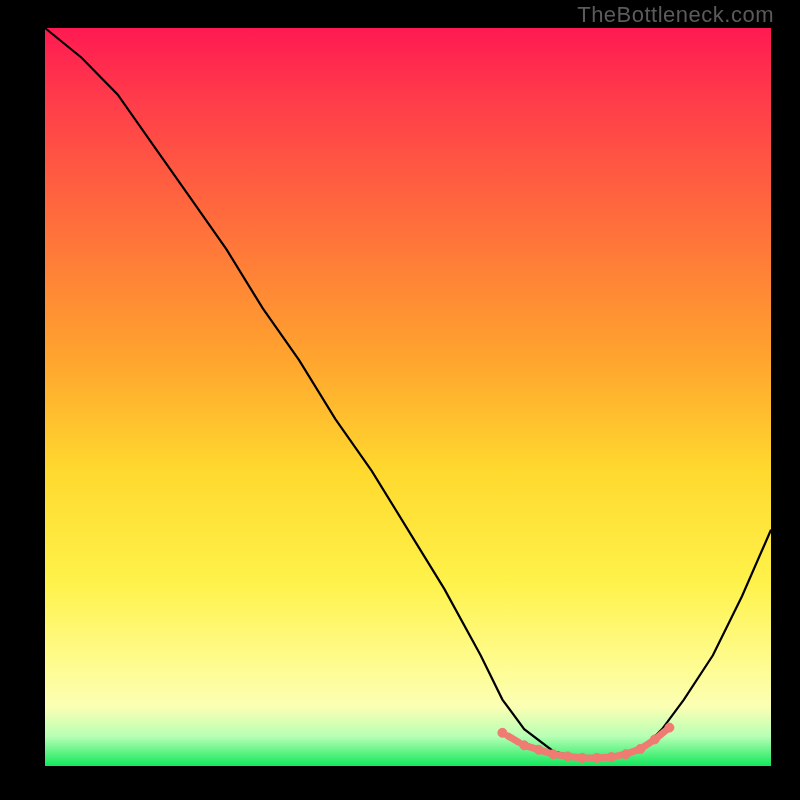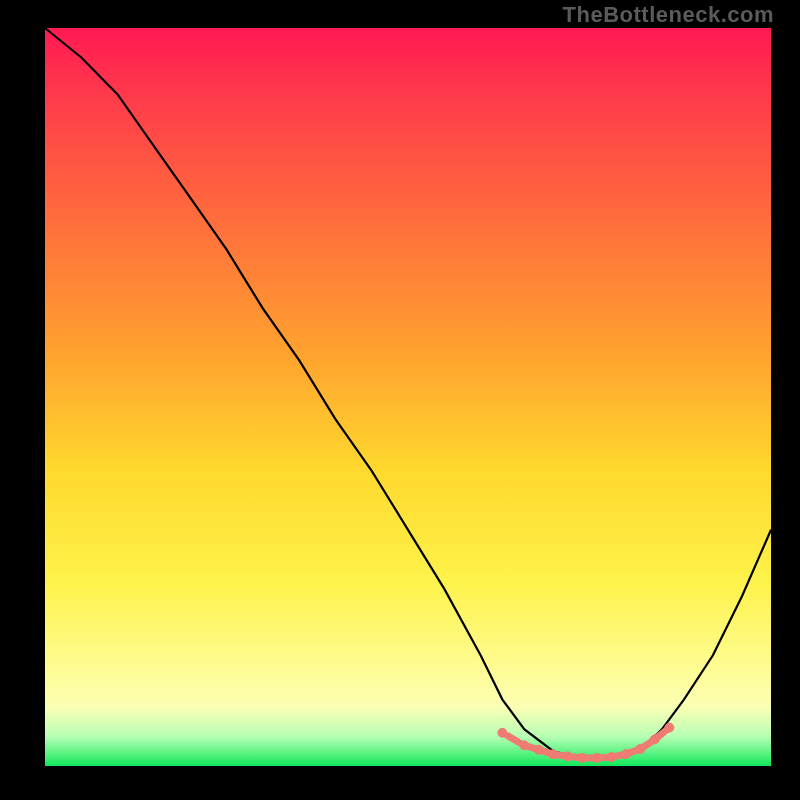--- a/index.html
+++ b/index.html
@@ -16,21 +16,21 @@
     width: 800px;
     height: 800px;
     background: #000;
   }
   .watermark {
     position: absolute;
     top: 2px;
     right: 26px;
     color: #5b5b5b;
     font-size: 22px;
-    font-weight: 700;
+    font-weight: 400;
     letter-spacing: 0.5px;
     user-select: none;
   }
   .plot-area {
     position: absolute;
     left: 45px;
     top: 28px;
     width: 726px;
     height: 738px;
     background: linear-gradient(

